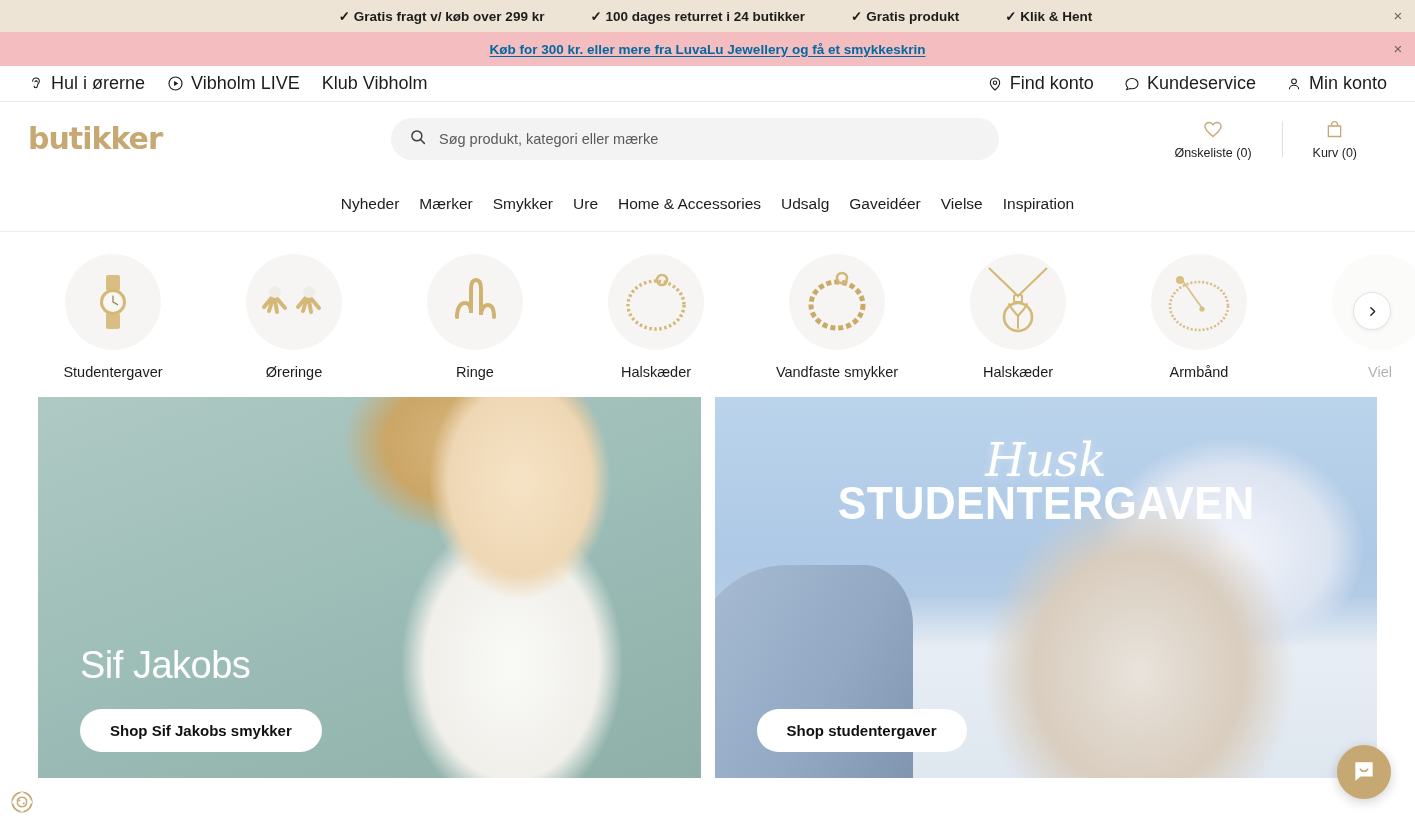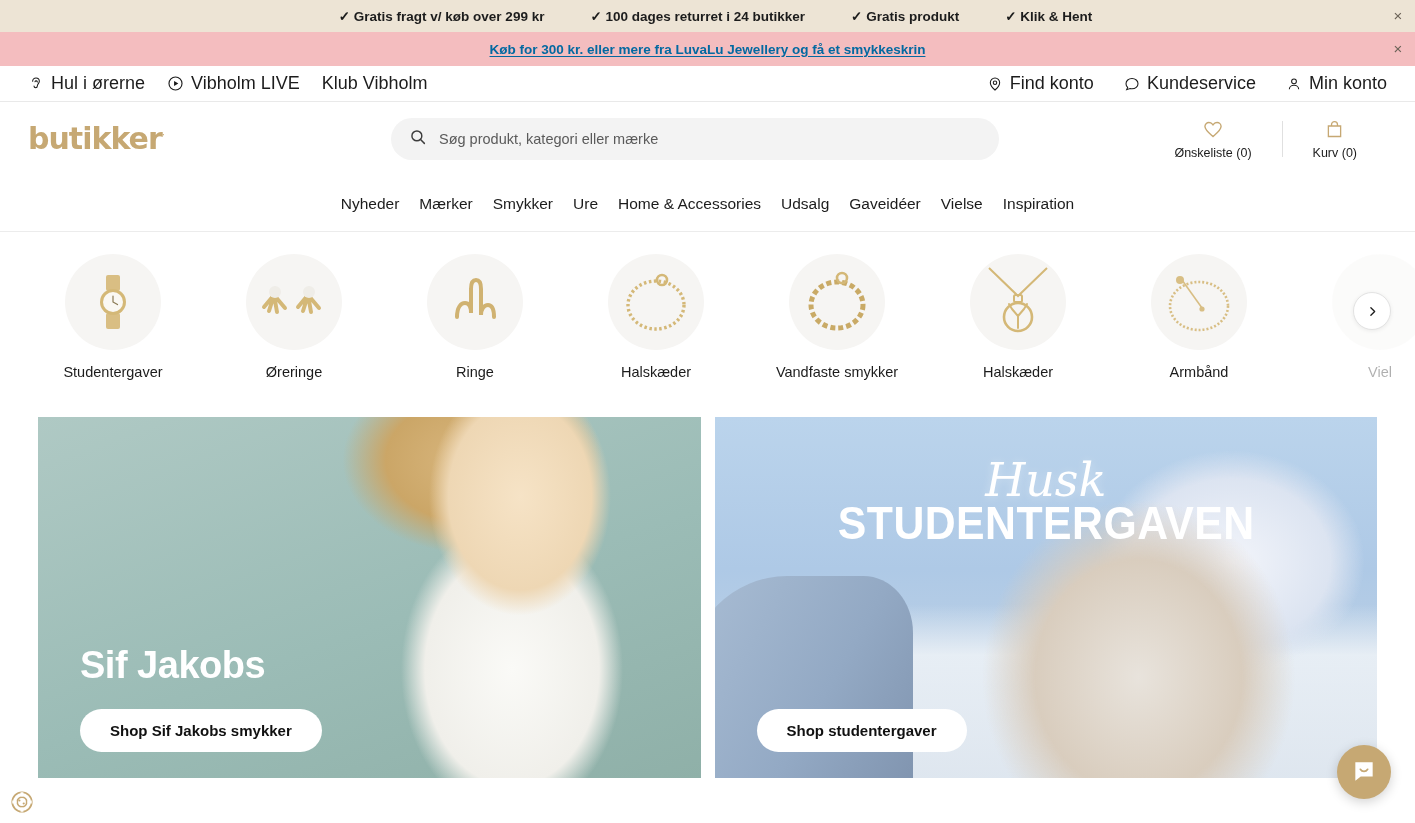--- a/index.html
+++ b/index.html
@@ -114,29 +114,29 @@
     background:#fff; border:1px solid #e3e3e3;
     display:flex; align-items:center; justify-content:center;
     cursor:pointer; z-index:5; box-shadow:0 1px 4px rgba(0,0,0,.07);
   }
 
   
   .hero {
     display:flex; gap:14px; padding:0 38px; height:381px;
   }
   .hero-card {
-    position:relative; flex:1; overflow:hidden; cursor:pointer;margin-top:20px;
+    position:relative; flex:1; overflow:hidden; cursor:pointer;
   }
   .hero-left { background:linear-gradient(160deg,#AFC9C4 0%,#9BBCB6 55%,#8FB0A8 100%); }
   .hero-right { background:linear-gradient(180deg,#BBD4EC 0%,#AEC9E6 42%,#C9D7E4 100%); }
   .hero-content {
     position:absolute; left:42px; bottom:26px; z-index:4;
   }
   .hero-title {
-    font-size:38px; font-weight:bold; color:#fff;
+    font-size:38px; font-weight:normal; color:#fff;
     margin-bottom:22px; letter-spacing:-.5px;
   }
   .hero-btn {
     display:inline-block; background:#fff; color:#111;
     border:none; border-radius:24px; padding:13px 30px;
     font-size:15px; font-weight:bold; cursor:pointer;
     font-family:"Liberation Sans", sans-serif;
   }
   .hero-right-head {
     position:absolute; left:0; right:0; top:40px; text-align:center;

